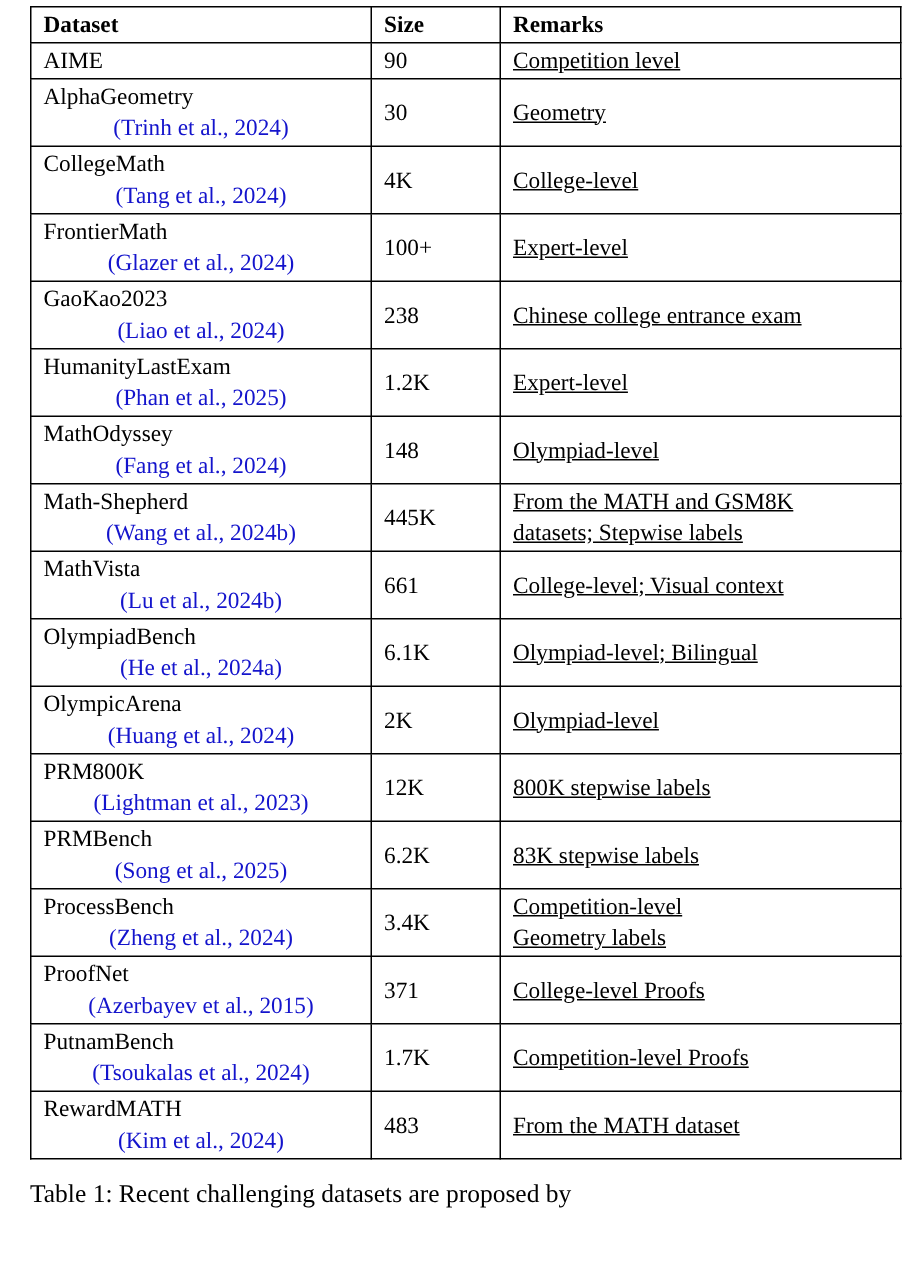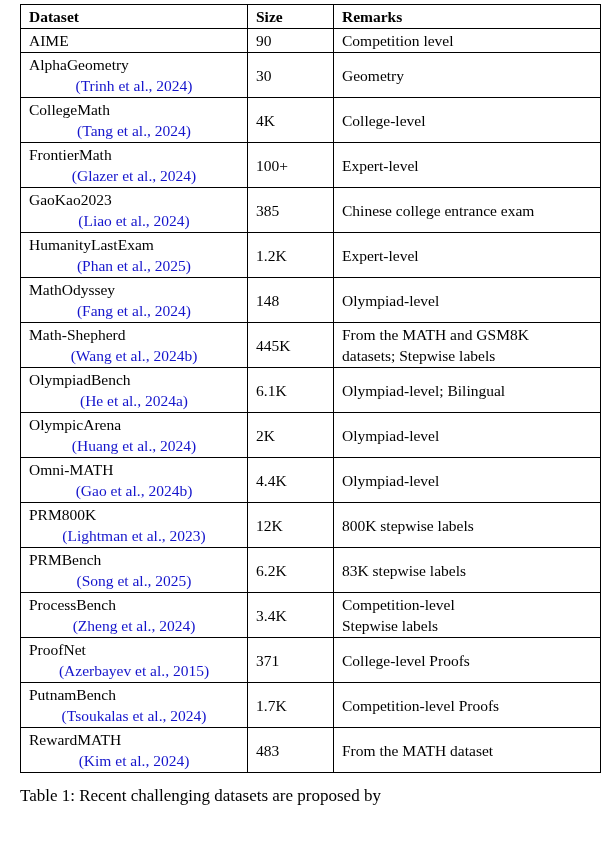--- a/index.html
+++ b/index.html
@@ -36,21 +36,21 @@
   col.c-size    { width: 86px; }
   col.c-remarks { width: 267px; }
   .ds-name { display: block; }
   .citation {
     display: block;
     color: var(--link-color, #1414cc);
     text-decoration: none;
     cursor: pointer;
     text-align: center;
   }
-  .remarks-cell { white-space: pre-line; }
+  .remarks-cell { white-space: pre-line; text-decoration: underline; }
   .caption {
     margin-top: 12px;
     font-size: 17px;
     line-height: 22px;
     color: #000000;
   }
 </style>
 </head>
 <body>
 
@@ -103,21 +103,21 @@
     </td>
     <td class="size-cell">100+</td>
     <td class="remarks-cell">Expert-level</td>
   </tr>
 
   <tr>
     <td class="dataset-cell">
       <span class="ds-name">GaoKao2023</span>
       <a class="citation">(Liao et al., 2024)</a>
     </td>
-    <td class="size-cell">385</td>
+    <td class="size-cell">238</td>
     <td class="remarks-cell">Chinese college entrance exam</td>
   </tr>
 
   <tr>
     <td class="dataset-cell">
       <span class="ds-name">HumanityLastExam</span>
       <a class="citation">(Phan et al., 2025)</a>
     </td>
     <td class="size-cell">1.2K</td>
     <td class="remarks-cell">Expert-level</td>
@@ -135,47 +135,47 @@
   <tr>
     <td class="dataset-cell">
       <span class="ds-name">Math-Shepherd</span>
       <a class="citation">(Wang et al., 2024b)</a>
     </td>
     <td class="size-cell">445K</td>
     <td class="remarks-cell">From the MATH and GSM8K
 datasets; Stepwise labels</td>
   </tr>
 
+  <tr>
+    <td class="dataset-cell">
+      <span class="ds-name">MathVista</span>
+      <a class="citation">(Lu et al., 2024b)</a>
+    </td>
+    <td class="size-cell">661</td>
+    <td class="remarks-cell">College-level; Visual context</td>
+  </tr>
 
   <tr>
     <td class="dataset-cell">
       <span class="ds-name">OlympiadBench</span>
       <a class="citation">(He et al., 2024a)</a>
     </td>
     <td class="size-cell">6.1K</td>
     <td class="remarks-cell">Olympiad-level; Bilingual</td>
   </tr>
 
   <tr>
     <td class="dataset-cell">
       <span class="ds-name">OlympicArena</span>
       <a class="citation">(Huang et al., 2024)</a>
     </td>
     <td class="size-cell">2K</td>
     <td class="remarks-cell">Olympiad-level</td>
   </tr>
 
-  <tr>
-    <td class="dataset-cell">
-      <span class="ds-name">Omni-MATH</span>
-      <a class="citation">(Gao et al., 2024b)</a>
-    </td>
-    <td class="size-cell">4.4K</td>
-    <td class="remarks-cell">Olympiad-level</td>
-  </tr>
 
   <tr>
     <td class="dataset-cell">
       <span class="ds-name">PRM800K</span>
       <a class="citation">(Lightman et al., 2023)</a>
     </td>
     <td class="size-cell">12K</td>
     <td class="remarks-cell">800K stepwise labels</td>
   </tr>
 
@@ -188,21 +188,21 @@
     <td class="remarks-cell">83K stepwise labels</td>
   </tr>
 
   <tr>
     <td class="dataset-cell">
       <span class="ds-name">ProcessBench</span>
       <a class="citation">(Zheng et al., 2024)</a>
     </td>
     <td class="size-cell">3.4K</td>
     <td class="remarks-cell">Competition-level
-Stepwise labels</td>
+Geometry labels</td>
   </tr>
 
   <tr>
     <td class="dataset-cell">
       <span class="ds-name">ProofNet</span>
       <a class="citation">(Azerbayev et al., 2015)</a>
     </td>
     <td class="size-cell">371</td>
     <td class="remarks-cell">College-level Proofs</td>
   </tr>

